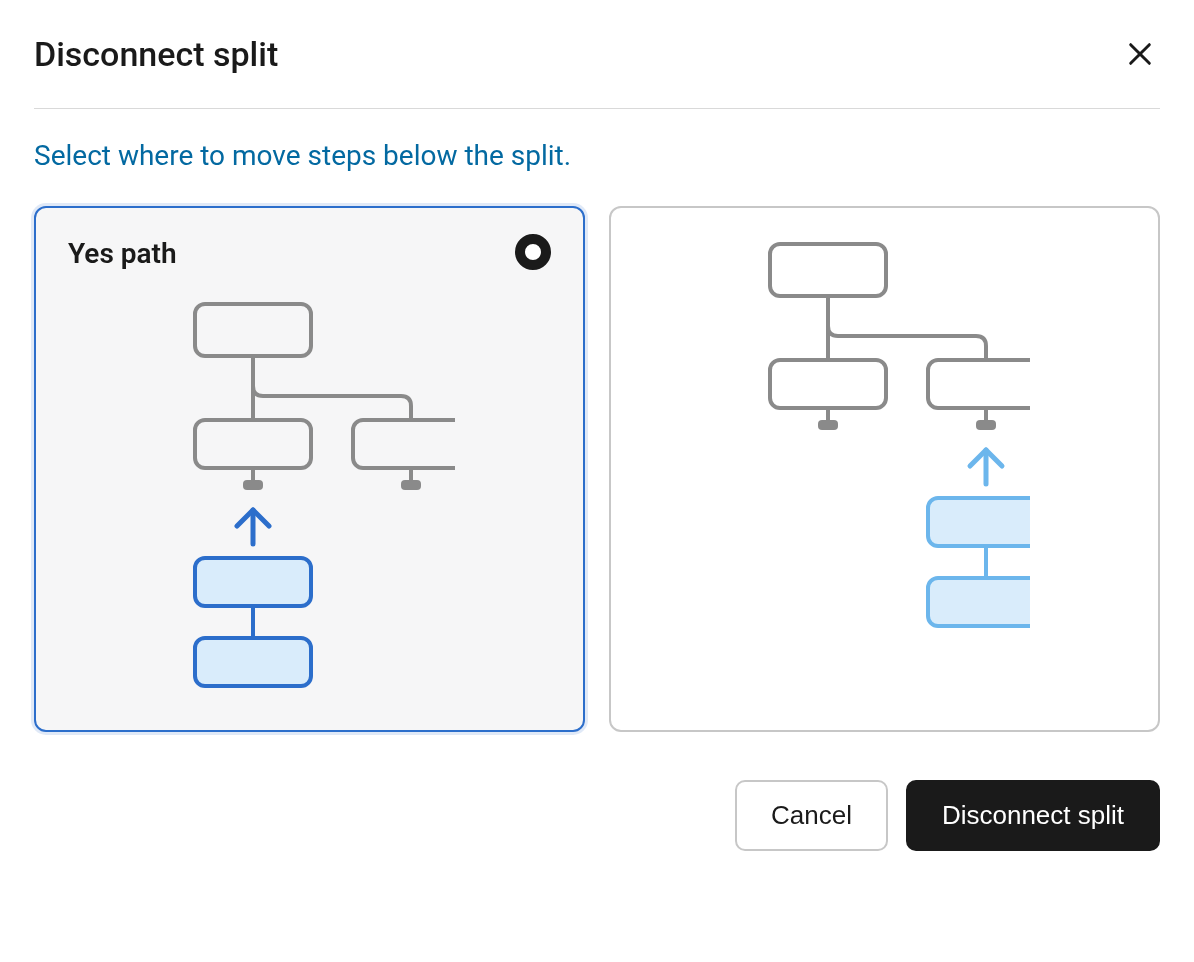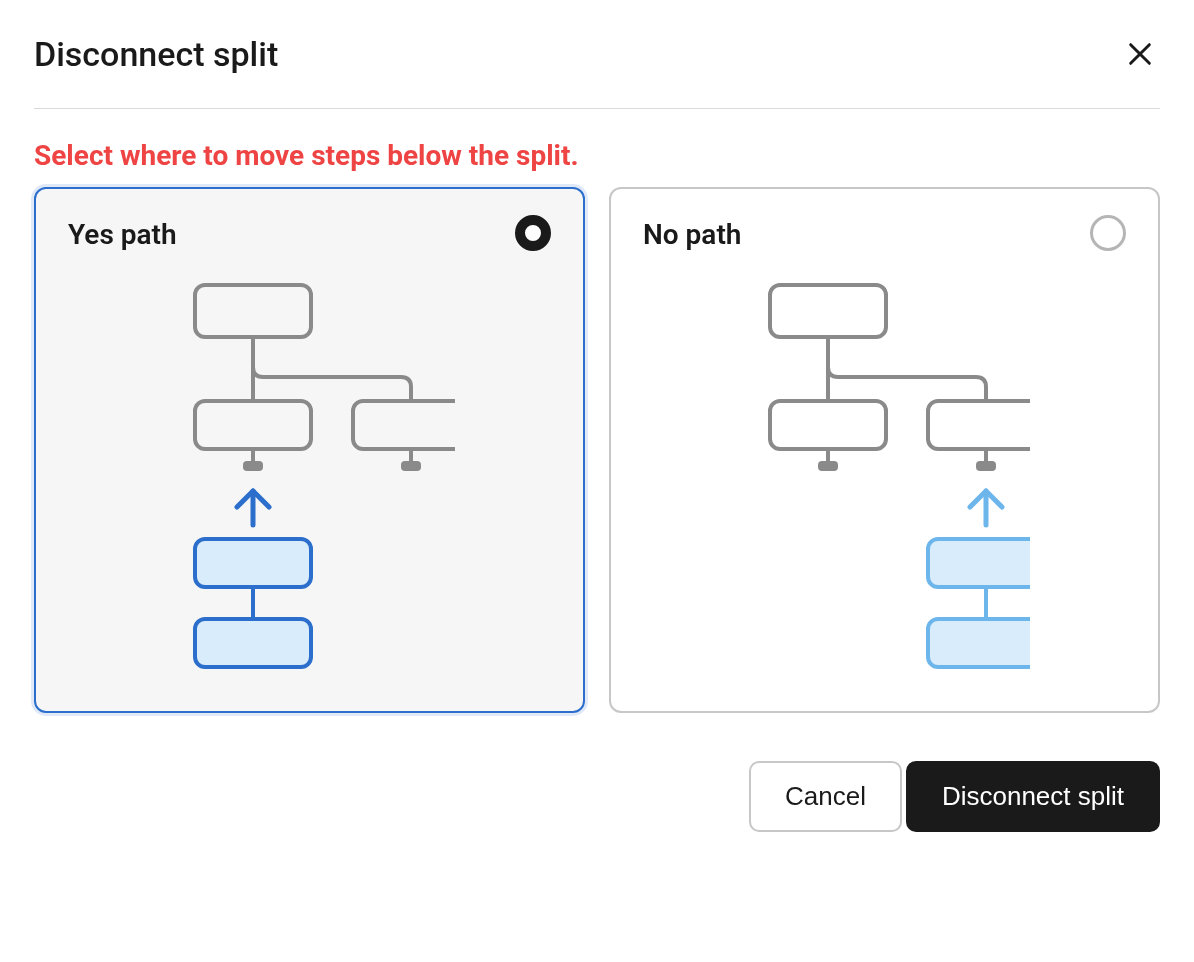--- a/index.html
+++ b/index.html
@@ -36,23 +36,23 @@
       align-items: center;
       justify-content: center;
       padding: 0;
     }
     .close-btn svg {
       width: 28px;
       height: 28px;
     }
     .instruction {
       font-size: 28px;
-      font-weight: 700;
-      color: #ef4444;
-      margin-bottom: 15px;
+      font-weight: 400;
+      color: #0369a1;
+      margin-bottom: 34px;
     }
     .options {
       display: flex;
       gap: 24px;
       margin-bottom: 48px;
     }
     .option-card {
       flex: 1;
       border: 2px solid #c7c7c7;
       border-radius: 12px;
@@ -90,21 +90,21 @@
       border: 10px solid #1a1a1a;
       background: #fff;
     }
     .diagram-wrap {
       display: flex;
       justify-content: center;
     }
     .footer {
       display: flex;
       justify-content: flex-end;
-      gap: 4px;
+      gap: 18px;
     }
     .btn {
       font-size: 26px;
       font-weight: 500;
       padding: 18px 34px;
       border-radius: 10px;
       cursor: pointer;
       border: 2px solid transparent;
     }
     .btn-secondary {
@@ -167,24 +167,20 @@
         <rect x="30" y="264" width="116" height="48" rx="10" fill="#d9ecfb" stroke="#2c6ecb" stroke-width="4"></rect>
 
         <line x1="88" y1="312" x2="88" y2="344" stroke="#2c6ecb" stroke-width="4"></line>
 
         <rect x="30" y="344" width="116" height="48" rx="10" fill="#d9ecfb" stroke="#2c6ecb" stroke-width="4"></rect>
       </svg>
     </div>
   </div>
 
   <div class="option-card">
-    <div class="option-header">
-      <span class="option-title">No path</span>
-      <span class="radio"></span>
-    </div>
     <div class="diagram-wrap">
       <svg width="290" height="400" viewBox="0 0 290 400">
 
         <rect x="30" y="10" width="116" height="52" rx="10" fill="none" stroke="#8a8a8a" stroke-width="4"></rect>
 
         <line x1="88" y1="62" x2="88" y2="126" stroke="#8a8a8a" stroke-width="4"></line>
 
         <path d="M 88 92 Q 88 102 98 102 L 236 102 Q 246 102 246 112 L 246 126" fill="none" stroke="#8a8a8a" stroke-width="4"></path>
 
         <rect x="30" y="126" width="116" height="48" rx="10" fill="none" stroke="#8a8a8a" stroke-width="4"></rect>

